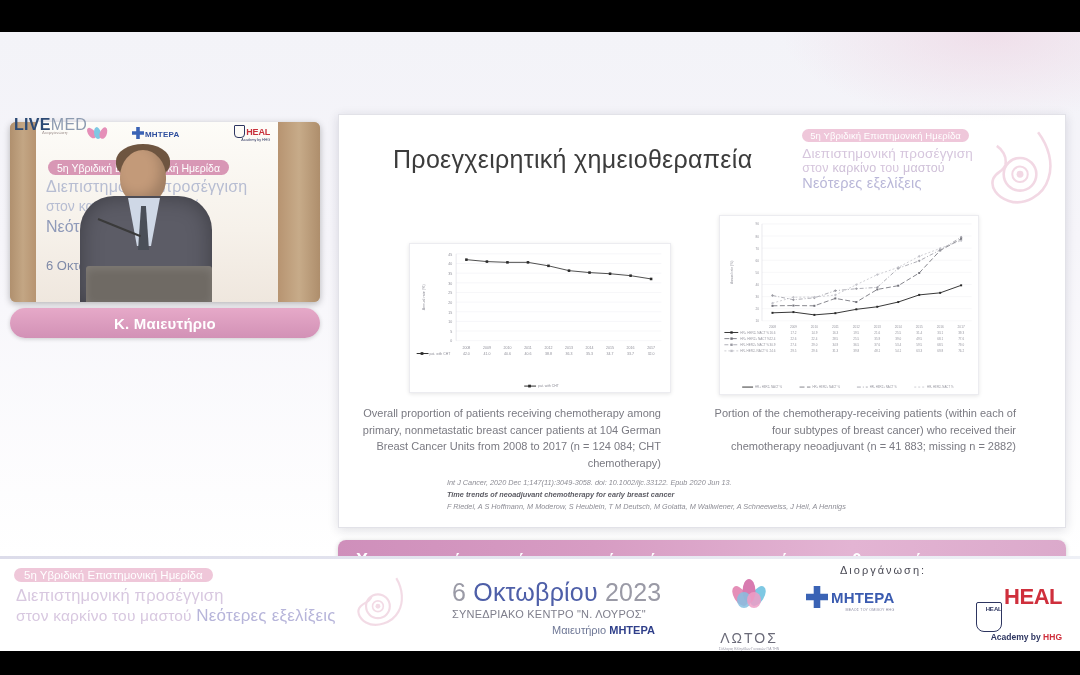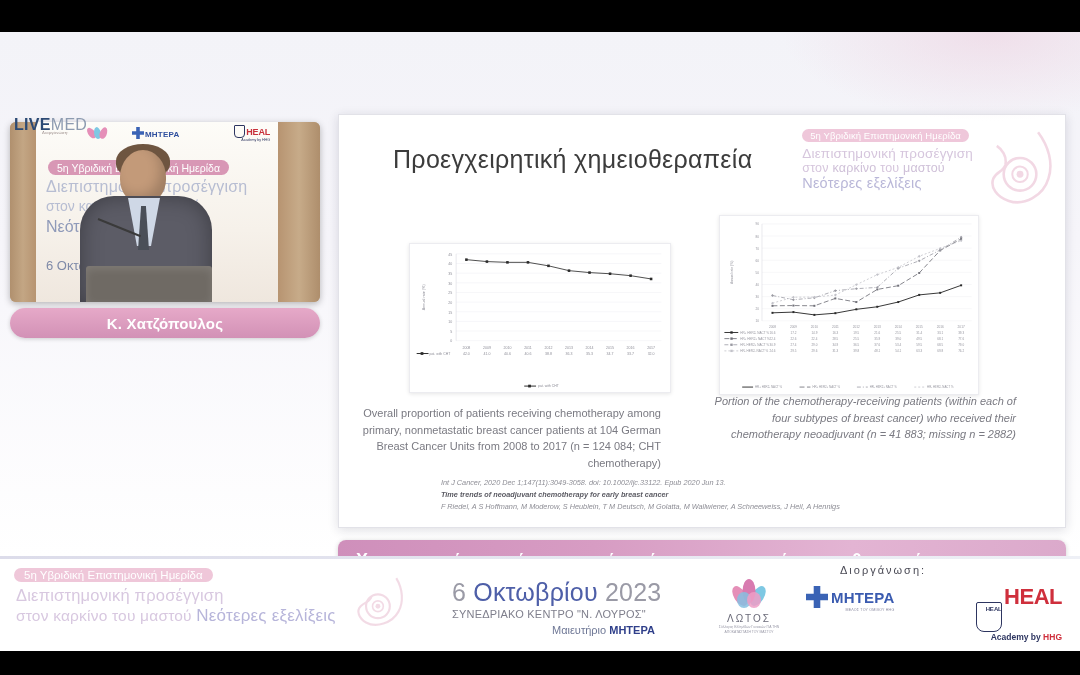--- a/index.html
+++ b/index.html
@@ -99,23 +99,23 @@
 
   
   .chart-box { position:absolute; background:#fff; border:1px solid #ececf0;
     box-shadow:0 1px 4px rgba(0,0,0,.10); }
   .chart-left { left:70px; top:128px; width:262px; height:150px; }
   .chart-right { left:380px; top:100px; width:260px; height:180px; }
   .chart-svg { width:100%; height:100%; display:block; }
 
   .cap { position:absolute; font-size:11px; line-height:1.5; color:#7a7a82;text-align:right; }
   .cap-left { left:22px; top:290px; width:300px; }
-  .cap-right { left:372px; top:278px; width:305px;font-style:italic; }
-
-  .cite { position:absolute; left:102px; top:362px; width:580px; font-size:7.3px; line-height:1.62; color:#8d8d95; font-style:italic;}
+  .cap-right { left:372px; top:290px; width:305px; }
+
+  .cite { position:absolute; left:108px; top:362px; width:580px; font-size:7.3px; line-height:1.62; color:#8d8d95; font-style:italic;}
   .cite .bold { font-weight:bold; color:#5b5b63; }
 
   
   .banner {
     position:absolute; left:338px; top:508px; width:728px; height:40px;
     background:linear-gradient(100deg,#cf8fbb 0%, #d79cc3 35%, #e3b4d3 70%, #dba9cb 100%);
     border-radius:8px; display:flex; align-items:center; padding-left:18px;
     color:#fff; font-size:18px; font-weight:bold; letter-spacing:.1px;
     box-shadow:0 1px 5px rgba(0,0,0,.18);
   }
@@ -131,21 +131,21 @@
   .ft-l2 .blue { color:#b7b5da; font-size:17px; }
   .ft-mark { position:absolute; left:352px; top:20px; width:54px; height:54px; opacity:.5;}
   .ft-date { position:absolute; left:452px; top:22px; font-size:25px; letter-spacing:.2px;}
   .ft-date .g { color:#9a9aa6; }
   .ft-date .b { color:#4e5fa8; }
   .ft-venue { position:absolute; left:452px; top:52px; font-size:11px; color:#7f7f8c; letter-spacing:.2px;}
   .ft-sub { position:absolute; left:552px; top:68px; font-size:11px; color:#6f7896;}
   .ft-sub .b { color:#2f3f8a; font-weight:bold;}
   .ft-diorg { position:absolute; left:840px; top:8px; font-size:11px; color:#4a4a55; letter-spacing:2px;}
   .ft-lotus { position:absolute; left:712px; top:22px; width:74px; height:56px; text-align:center;}
-  .ft-lotus .lname { font-size:10px; color:#6a6a78; letter-spacing:2px; margin-top:1px;}
+  .ft-lotus .lname { font-size:14px; color:#6a6a78; letter-spacing:2px; margin-top:18px;}
   .ft-lotus .lsub  { font-size:3.4px; color:#9a9aa8; line-height:1.5; margin-top:1px;}
   .ft-mitera { position:absolute; left:806px; top:30px; font-size:15px; font-weight:bold; color:#3a5bb0; letter-spacing:.2px;}
   .ft-mitera .cross{display:inline-block;width:22px;height:22px;background:#3a63b5;vertical-align:-5px;margin-right:3px;
      clip-path:polygon(35% 0,65% 0,65% 35%,100% 35%,100% 65%,65% 65%,65% 100%,35% 100%,35% 65%,0 65%,0 35%,35% 35%);}
   .ft-mitera .msub{display:block;font-size:3.6px;font-weight:normal;color:#8a8aa0;text-align:right;}
   .ft-heal { position:absolute; right:18px; top:28px; text-align:right;}
   .ft-heal .hmain{font-size:22px; font-weight:bold; color:#cf2f3c; letter-spacing:-.5px;}
   .ft-heal .shield{display:inline-block;width:26px;height:30px;border:1.6px solid #2d3560;border-radius:2px 2px 8px 8px;
      vertical-align:-7px;margin-right:2px;font-size:6px;color:#2d3560;font-weight:bold;line-height:1.1;padding-top:3px;}
   .ft-heal .hsub{font-size:8.5px;color:#2d3560;font-weight:bold;}
@@ -189,21 +189,21 @@
         <div class="spk-head"></div>
         <div class="spk-body"></div>
         <div class="spk-shirt"></div>
         <div class="spk-tie"></div>
         <div class="spk-mic"></div>
         <div class="spk-podium"></div>
       </div>
     </div>
 
     <div class="name-pill">
-      <span>Κ. Χατζόπουλος</span>
+      <span>Κ. Μαιευτήριο</span>
     </div>
 
     <div class="slide">
 
       <div class="sl-head">
         <span class="sl-badge">5η Υβριδική Επιστημονική Ημερίδα</span>
         <div class="sl-l1">Διεπιστημονική προσέγγιση</div>
         <div class="sl-l2"><span>στον</span> <span class="em">καρκίνο</span> <span>του</span> <span class="em">μαστού</span></div>
         <div class="sl-l3">Νεότερες εξελίξεις</div>
       </div>

